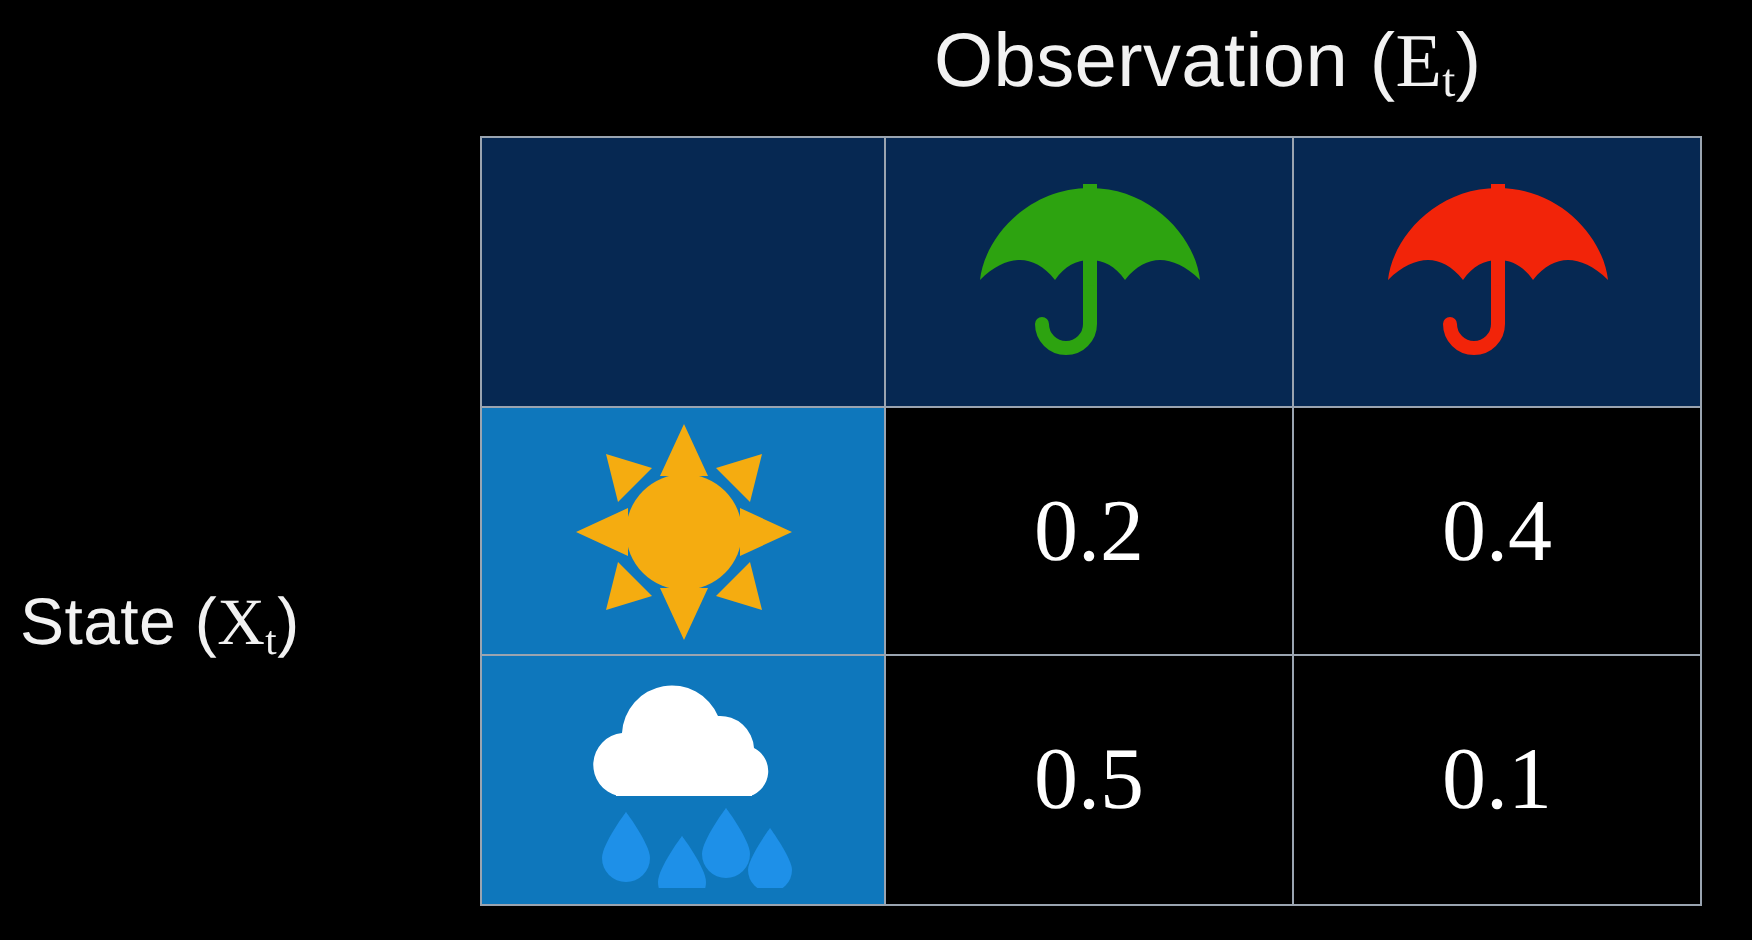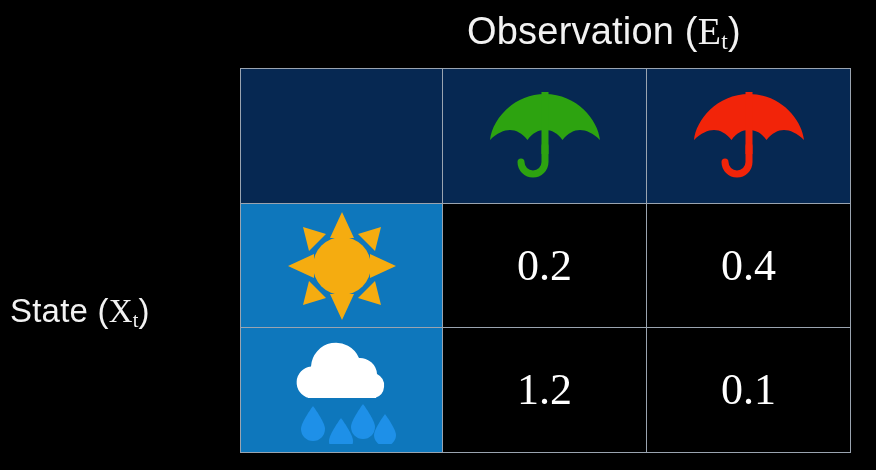--- a/index.html
+++ b/index.html
@@ -193,21 +193,21 @@
               <g fill="#1E90E8">
                 <path d="M32 70 C 32 70, 20 86, 20 93 a 12 12 0 0 0 24 0 C 44 86, 32 70, 32 70 Z"></path>
                 <path d="M60 82 C 60 82, 48 98, 48 105 a 12 12 0 0 0 24 0 C 72 98, 60 82, 60 82 Z"></path>
                 <path d="M82 68 C 82 68, 70 84, 70 91 a 12 12 0 0 0 24 0 C 94 84, 82 68, 82 68 Z"></path>
                 <path d="M104 78 C 104 78, 93 93, 93 99 a 11 11 0 0 0 22 0 C 115 93, 104 78, 104 78 Z"></path>
               </g>
             </svg>
           </div>
         </td>
         <td class="cell-black">
-          <span class="prob">1.2</span>
+          <span class="prob">0.5</span>
         </td>
         <td class="cell-black">
           <span class="prob">0.1</span>
         </td>
       </tr>
     </tbody>
   </table>
 
 </div>
 

